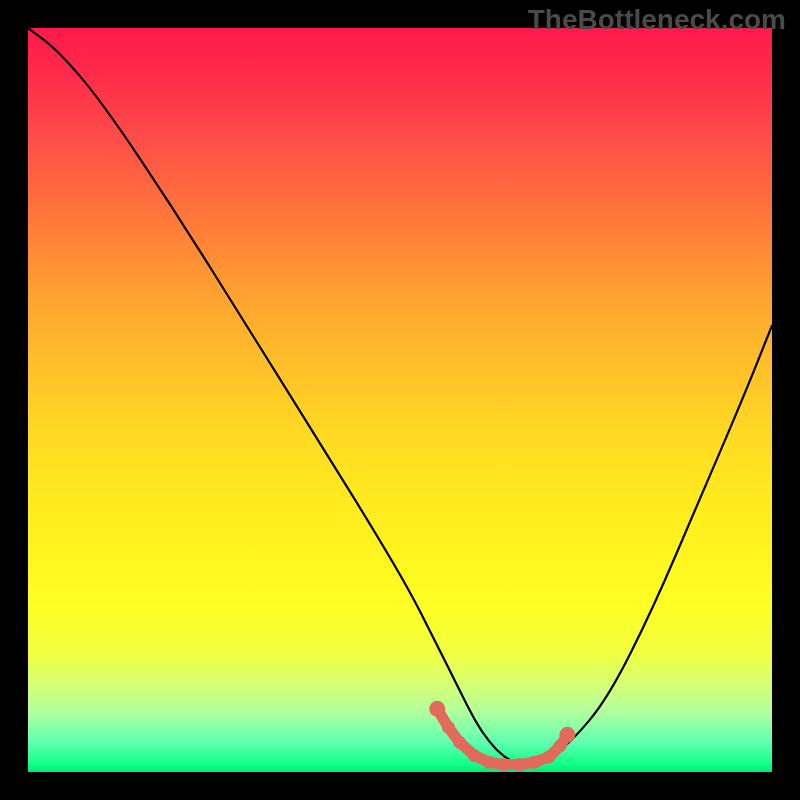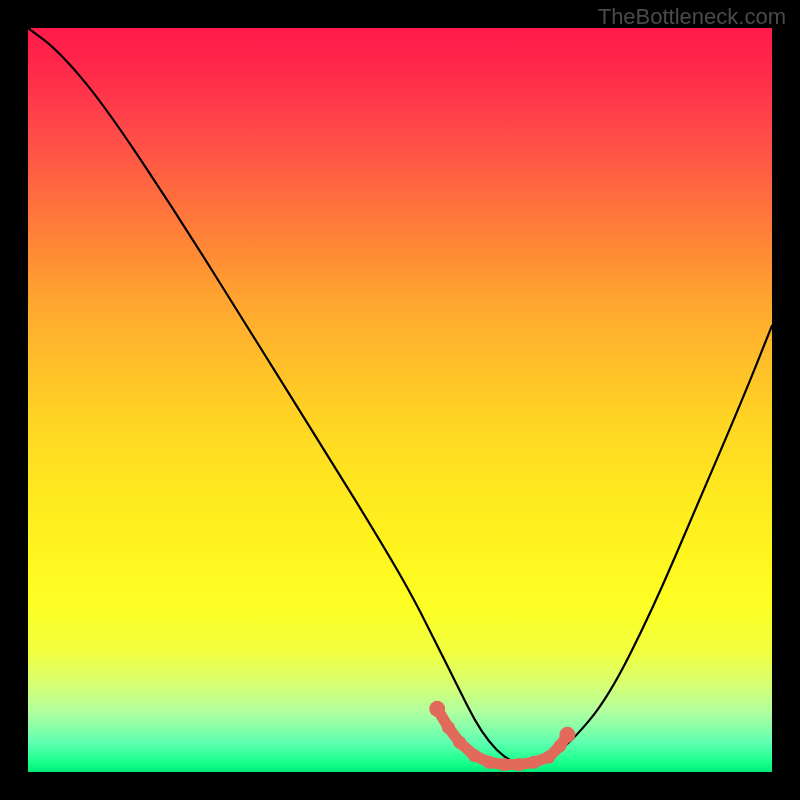--- a/index.html
+++ b/index.html
@@ -8,22 +8,22 @@
     height: 800px;
     background: #000;
     position: relative;
     font-family: Arial, sans-serif;
   }
   .watermark {
     position: absolute;
     top: 4px;
     right: 14px;
     color: #4a4a4a;
-    font-size: 22px;
-    font-weight: normal;
+    font-size: 28px;
+    font-weight: bold;
     z-index: 10;
   }
   .plot-area {
     position: absolute;
     top: 28px;
     left: 28px;
     width: 744px;
     height: 744px;
     overflow: hidden;
   }

